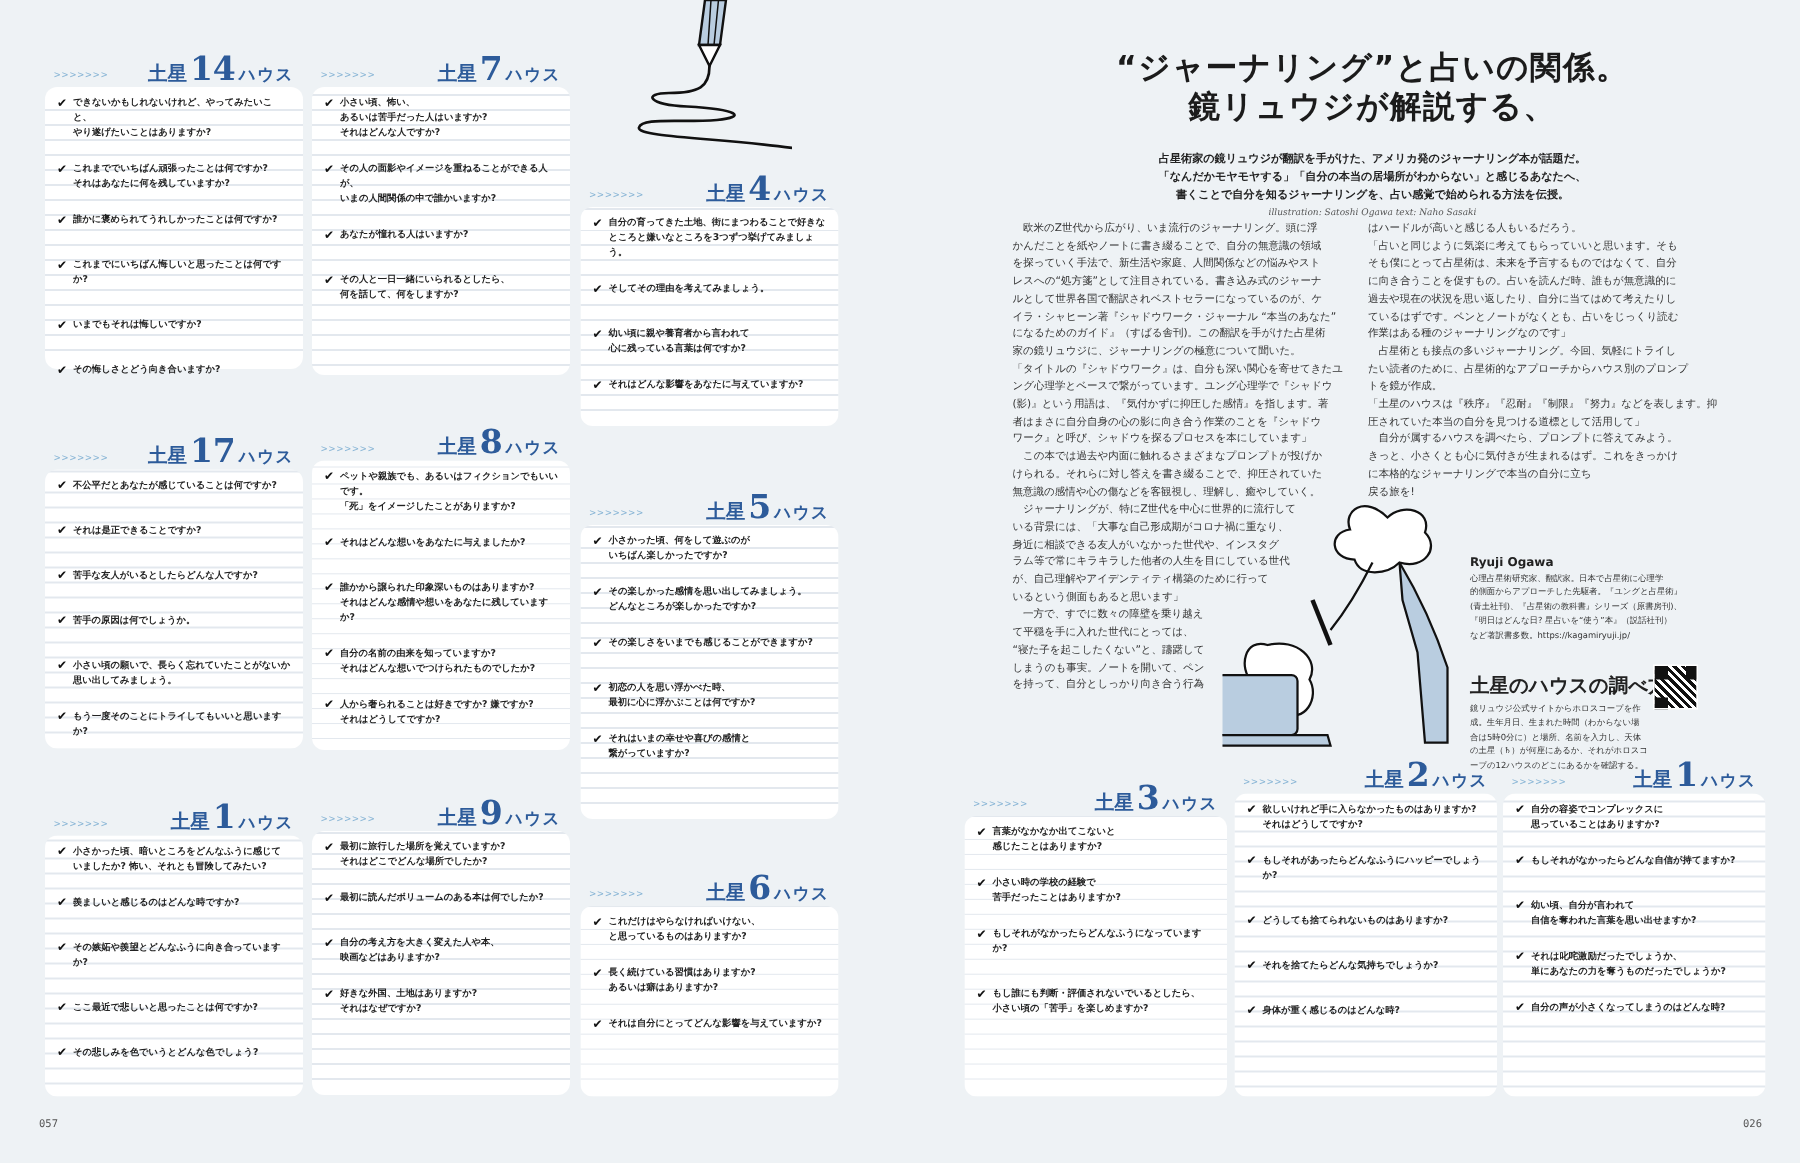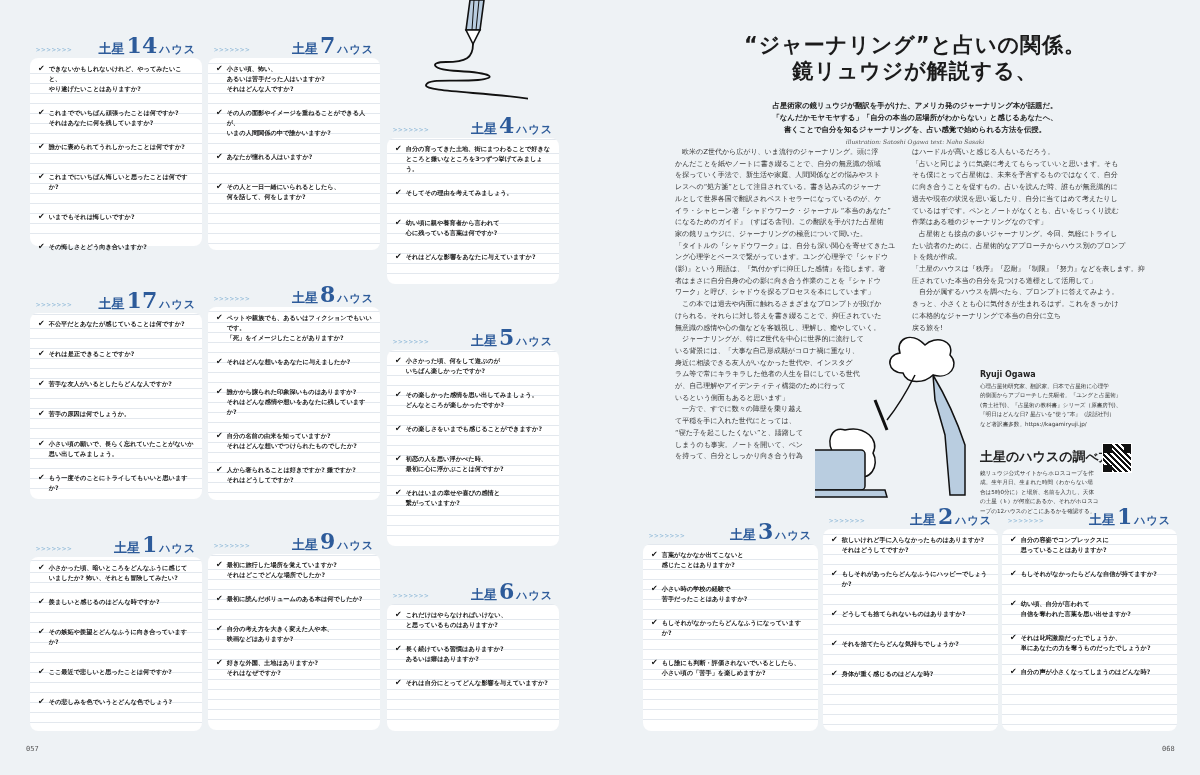--- a/index.html
+++ b/index.html
@@ -557,13 +557,13 @@
   <div class="h">土星のハウスの調べ方</div>
   <div class="t">鏡リュウジ公式サイトからホロスコープを作
 成。生年月日、生まれた時間（わからない場
 合は5時0分に）と場所、名前を入力し、天体
 の土星（♄）が何座にあるか、それがホロスコ
 ープの12ハウスのどこにあるかを確認する。</div>
 </div>
 <div class="qr" style="top:443px"></div>
 
 <div class="page-num" style="left:26px">057</div>
-<div class="page-num" style="left:1162px">068</div>
+<div class="page-num" style="left:1162px">026</div>
 
 </body></html>

